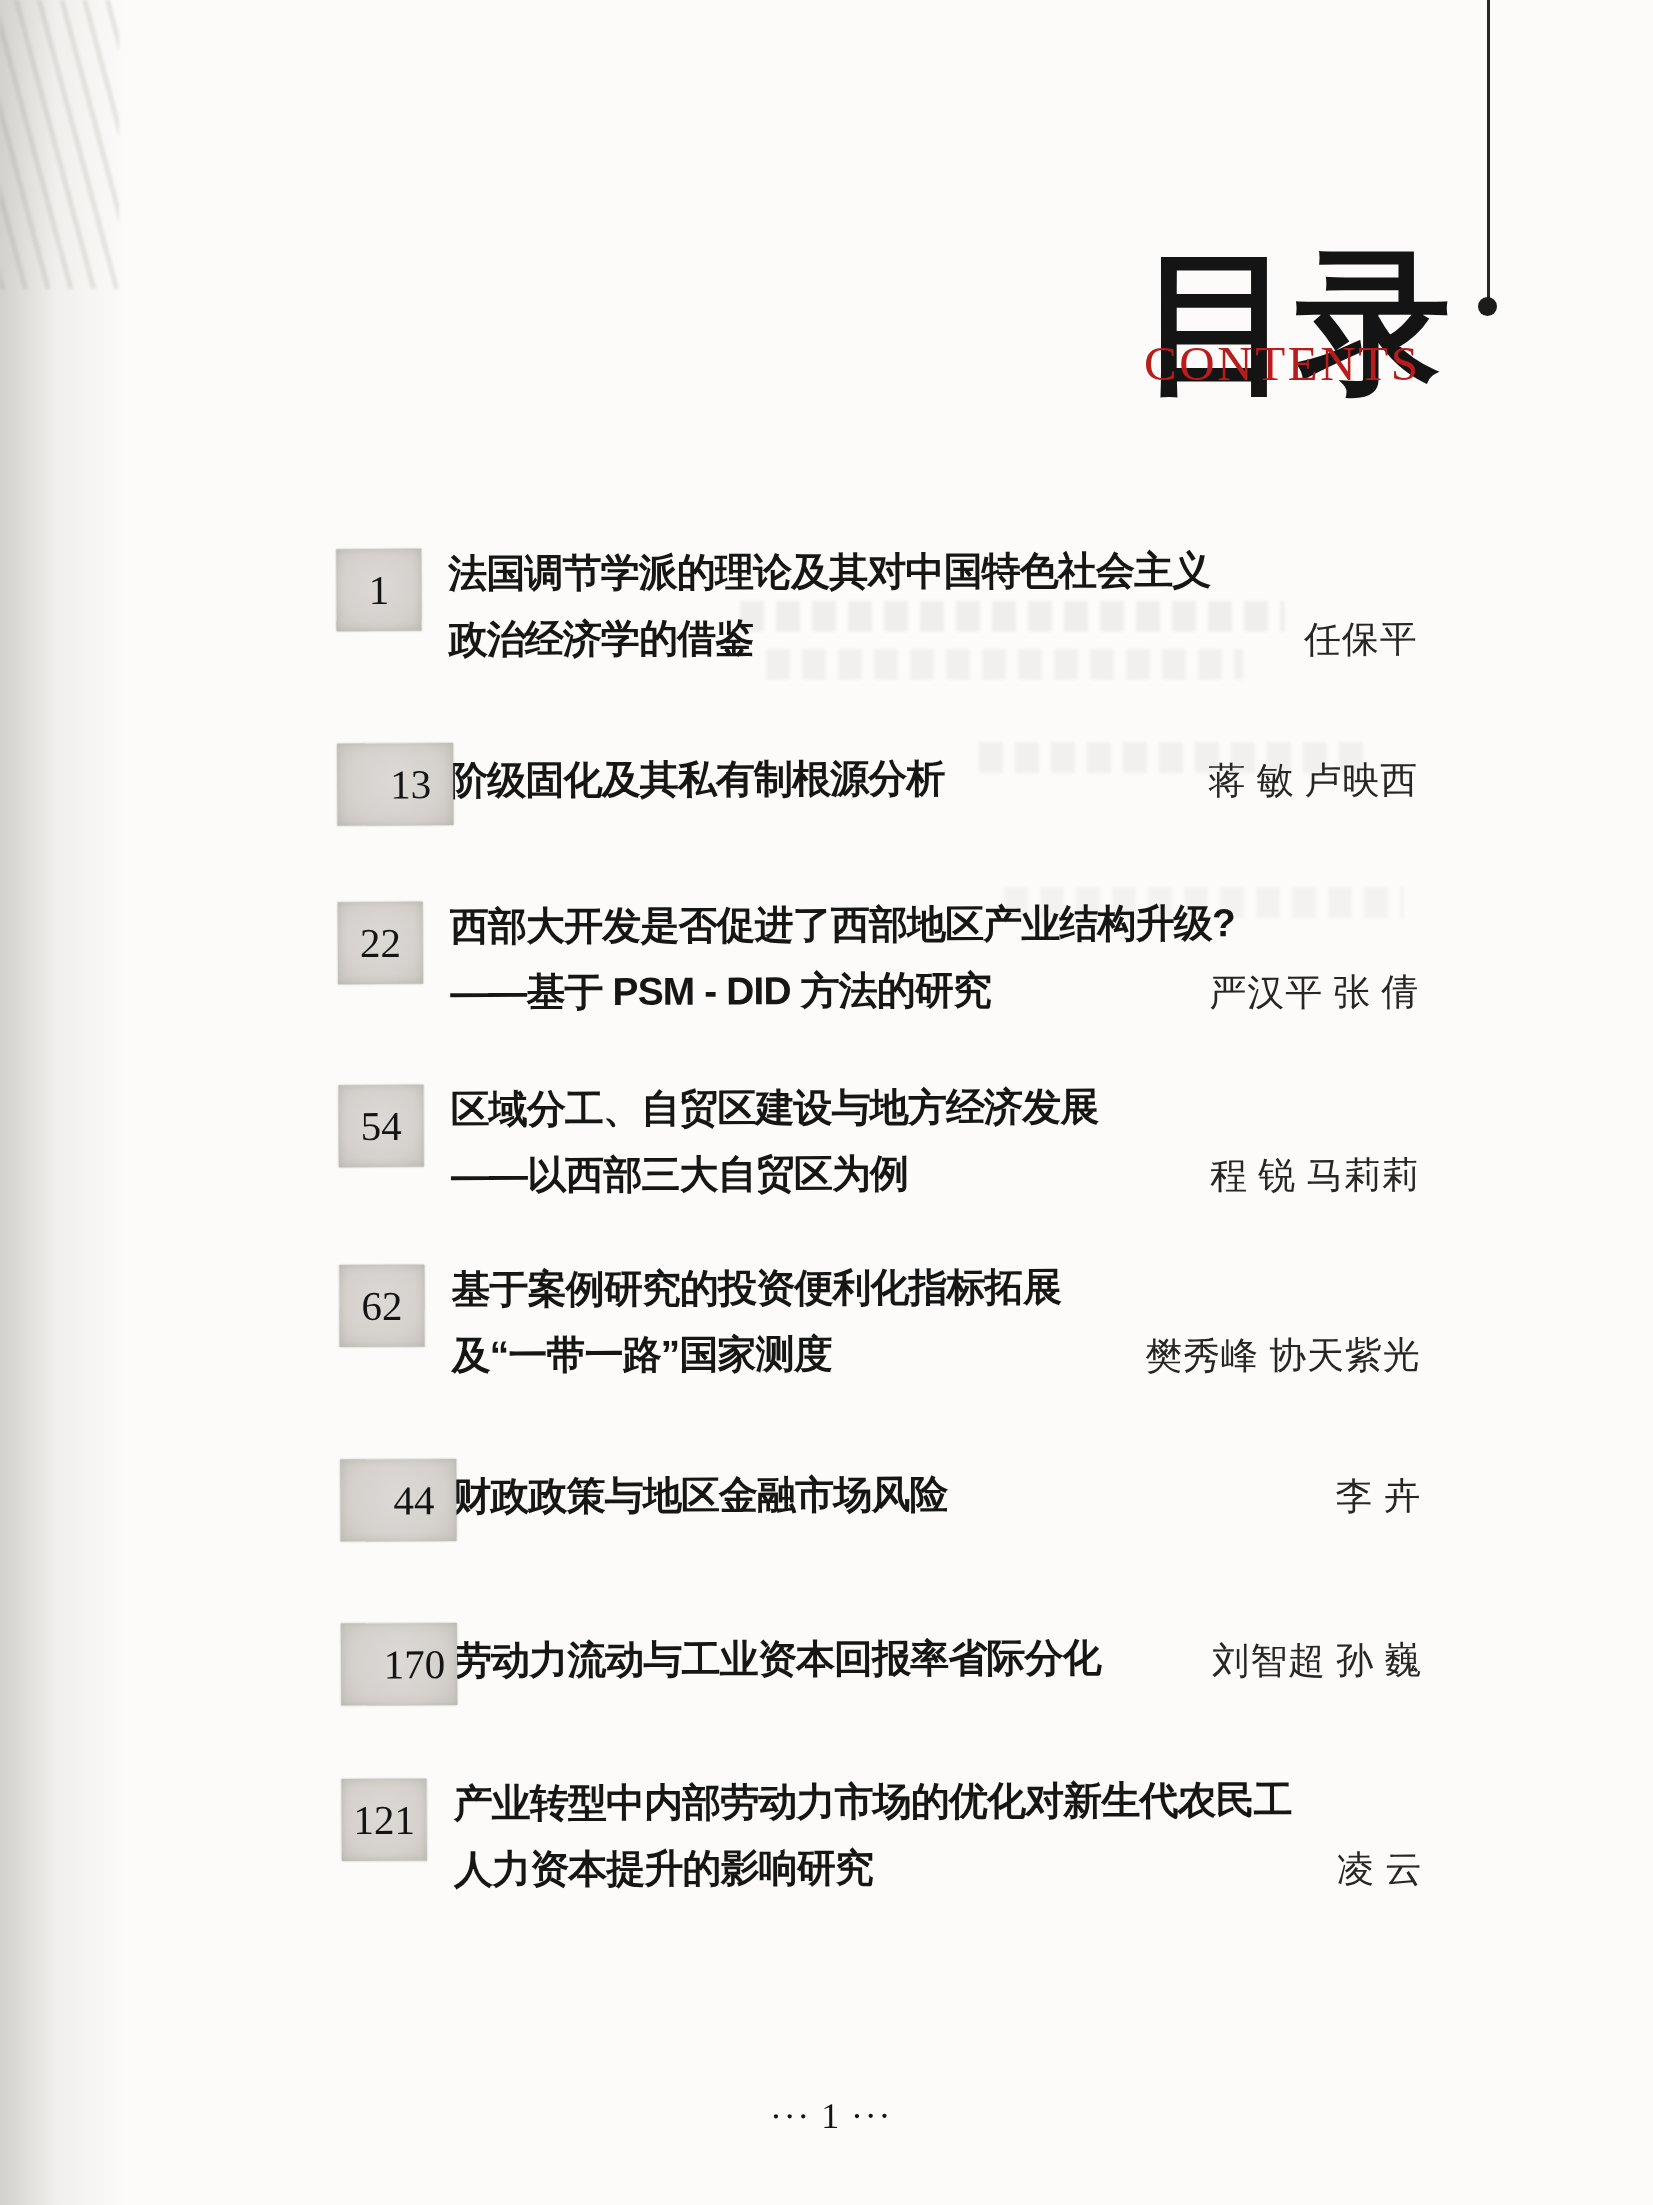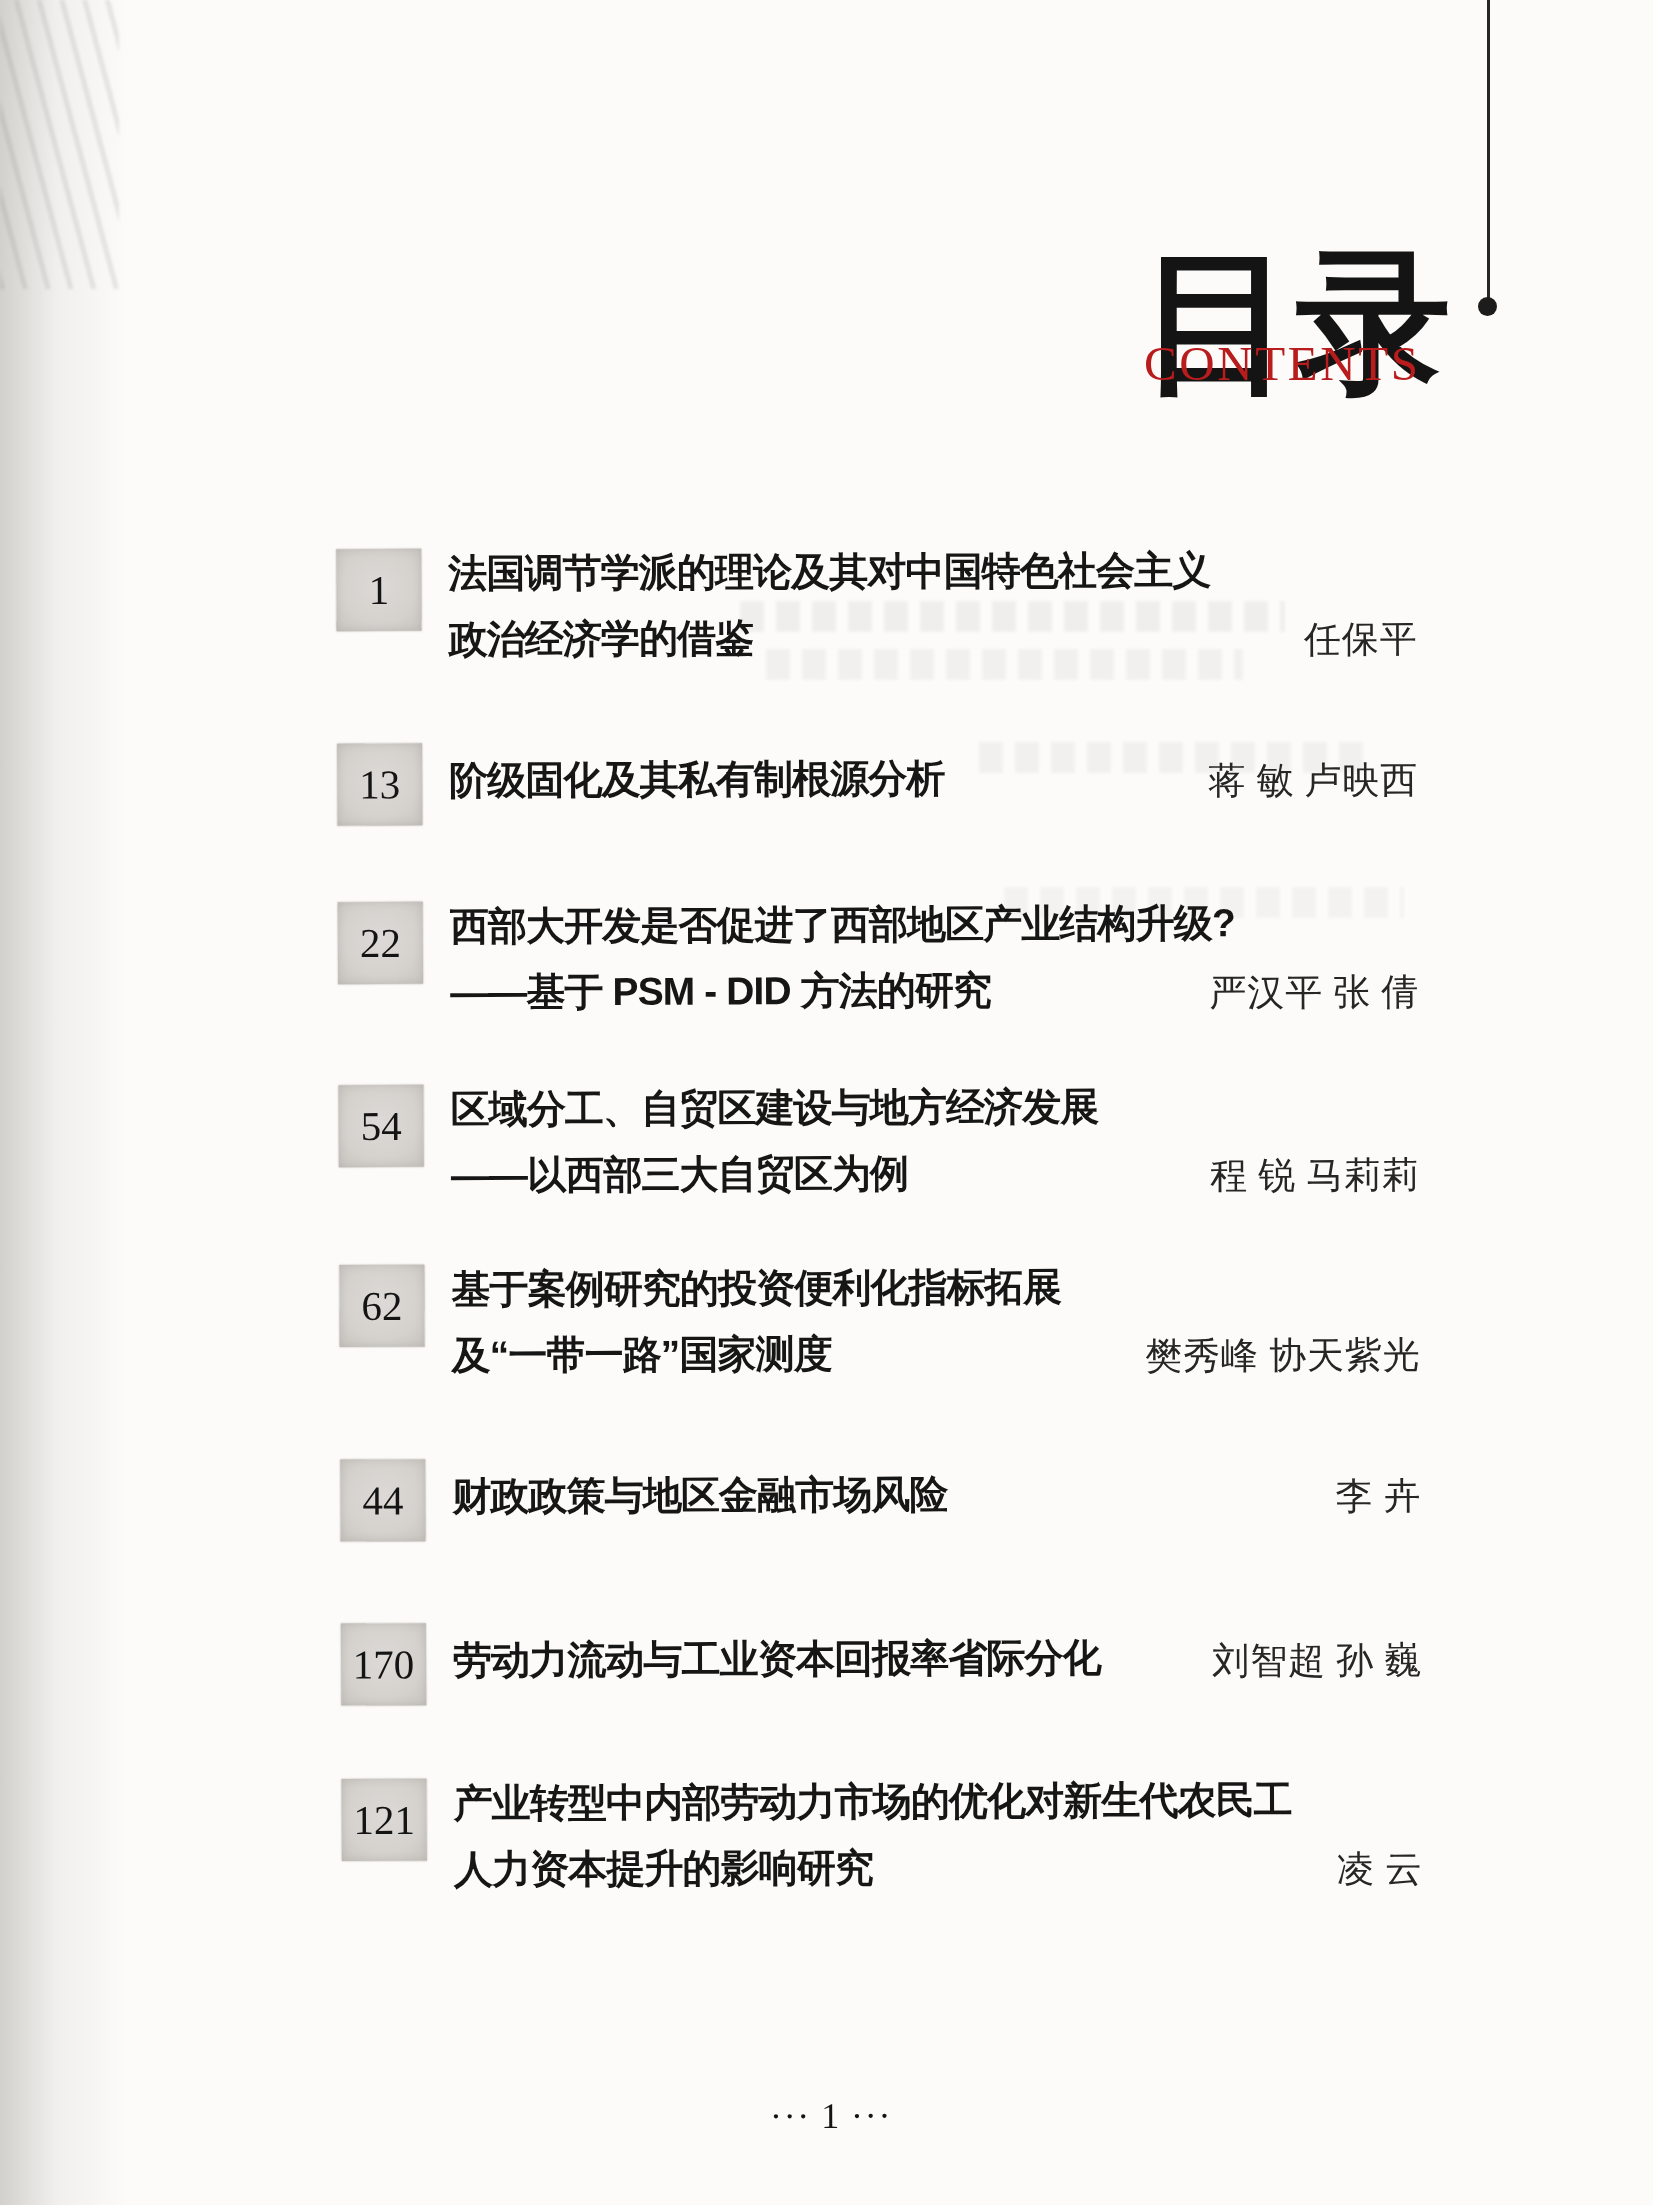--- a/index.html
+++ b/index.html
@@ -40,21 +40,21 @@
   .entries{position:absolute;left:0;top:0;width:100%;height:100%;transform:rotate(-.25deg);transform-origin:826px 1192px;}
   .entry{position:absolute;left:339px;width:1081px;}
   .pagebox{
     position:absolute;left:0;top:50%;width:85px;height:82px;
     transform:translateY(calc(-50% - 12px));
     background:radial-gradient(circle at 50% 45%, #dcd9d6 0%, #d5d2ce 60%, #c8c5c0 100%);
     box-shadow:0 0 1.7px rgba(118,113,106,.65), inset 0 0 8.5px rgba(120,115,108,.22);
     display:flex;align-items:center;justify-content:center;
     font-family:"Liberation Serif",serif;font-size:41px;color:#141414;
   }
-  .entry.single .pagebox{transform:translateY(calc(-50% + 8.5px));}
+  .entry.single .pagebox{transform:translateY(calc(-50% + 8.5px));padding-left:31px;}
   .lines{margin-left:112px;display:flex;flex-direction:column;row-gap:23px;}
   .line{display:flex;align-items:baseline;height:43px;white-space:pre;}
   .title{font-weight:700;font-size:39px;letter-spacing:-0.9px;color:#161616;}
   .author{
     margin-left:auto;font-family:"Liberation Serif",serif;font-weight:500;
     font-size:37px;color:#262626;letter-spacing:0.9px;position:relative;top:2.6px;white-space:pre;
   }
   
   .footer{
     position:absolute;left:0;right:0;top:2095px;text-align:center;

